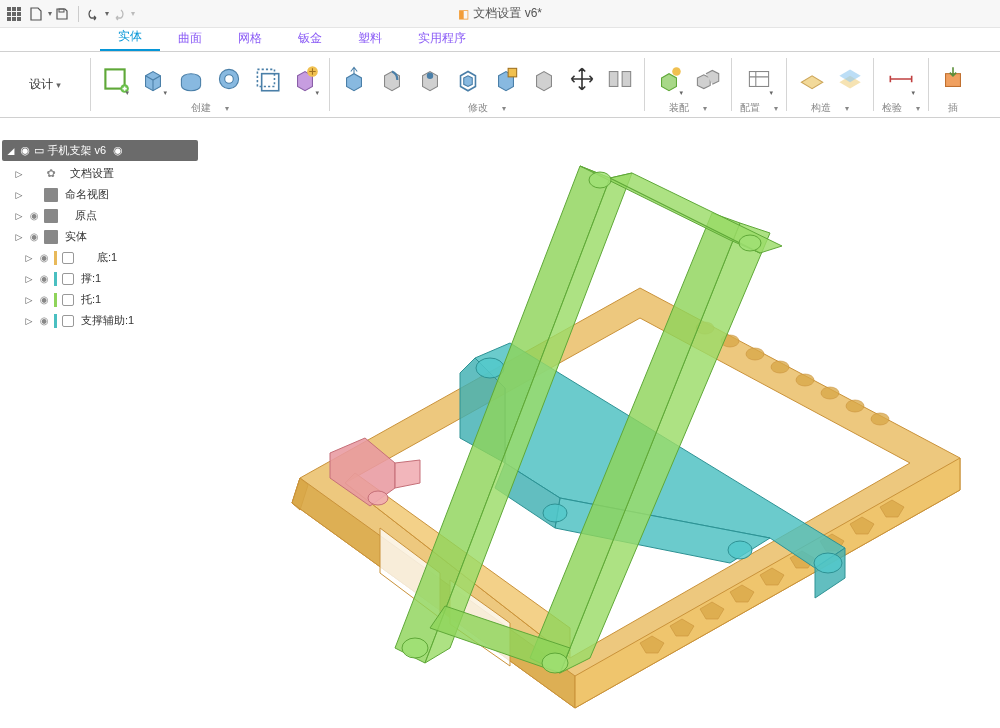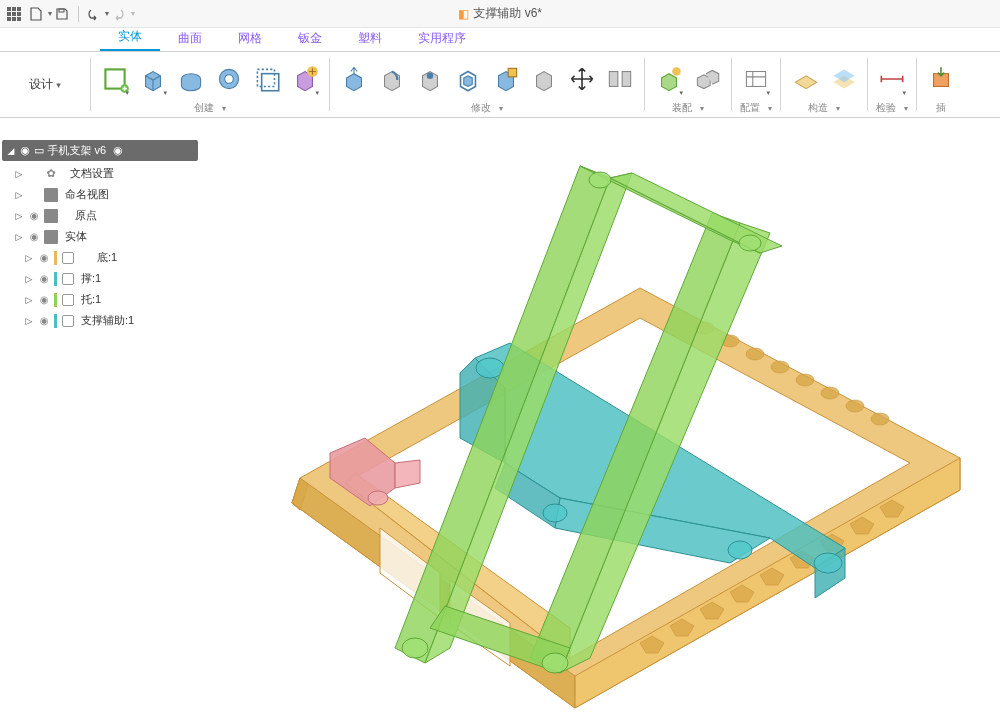--- a/index.html
+++ b/index.html
@@ -17,21 +17,21 @@
   .tabstrip { height: 24px; background: #fff; display: flex; align-items: flex-end; padding-left: 100px; border-bottom: 1px solid #d0d0d0; }
   .tab { font-size: 12px; padding: 4px 18px; color: #8b5cf6; cursor: pointer; }
   .tab.active { color: #0696d7; border-bottom: 2px solid #0696d7; }
   
   
   .ribbon { height: 66px; background: #fff; display: flex; align-items: stretch; border-bottom: 1px solid #d0d0d0; position: relative; }
   .design-btn { width: 90px; display: flex; align-items: center; justify-content: center; font-size: 12px; color: #333; gap: 3px; cursor: pointer; }
   .rsep { width: 1px; background: #d5d5d5; margin: 6px 0; }
   .rgroup { display: flex; flex-direction: column; align-items: center; padding: 4px 8px 2px; }
   .rgroup-icons { display: flex; align-items: center; gap: 6px; flex: 1; }
-  .rgroup-label { font-size: 10px; color: #888; display: flex; align-items: center; gap: 8px; }
+  .rgroup-label { font-size: 10px; color: #888; display: flex; align-items: center; gap: 14px; }
   .ricon { width: 32px; height: 32px; display: flex; align-items: center; justify-content: center; cursor: pointer; position: relative; }
   .ricon .dd { position: absolute; bottom: -2px; right: 2px; font-size: 7px; color: #666; }
   
   
   .browser-hdr { height: 22px; background: #f2f2f2; border-bottom: 1px solid #ddd; display: flex; align-items: center; padding: 0 6px; font-size: 11px; color: #555; gap: 6px; }
   .browser { position: absolute; left: 0; top: 140px; width: 200px; font-size: 11px; color: #333; }
   .brow { display: flex; align-items: center; height: 21px; padding-left: 4px; gap: 3px; cursor: pointer; }
   .brow.root { background: #6b6b6b; color: #fff; border-radius: 2px; margin: 0 2px 2px; }
   .tri { width: 10px; font-size: 9px; color: #555; text-align: center; }
   .brow.root .tri { color: #fff; }
@@ -82,21 +82,21 @@
     </div>
   <span style="font-size:8px;color:#666">▾</span>
   <div class="tb-icon">
       <svg viewBox="0 0 14 14">
         <path d="M9 3a5 5 0 0 1 0 8H4M4 11l2-2M4 11l2 2" fill="none" stroke="#bbb" stroke-width="1.3"></path>
       </svg>
     </div>
   <span style="font-size:8px;color:#bbb">▾</span>
   <div class="doc-title">
     <span class="cube">◧</span>
-    <span>支撑辅助 v6*</span>
+    <span>文档设置 v6*</span>
   </div>
 </div>
 
 <div class="tabstrip">
   <div class="tab active">实体</div>
   <div class="tab">曲面</div>
   <div class="tab">网格</div>
   <div class="tab">钣金</div>
   <div class="tab">塑料</div>
   <div class="tab">实用程序</div>

